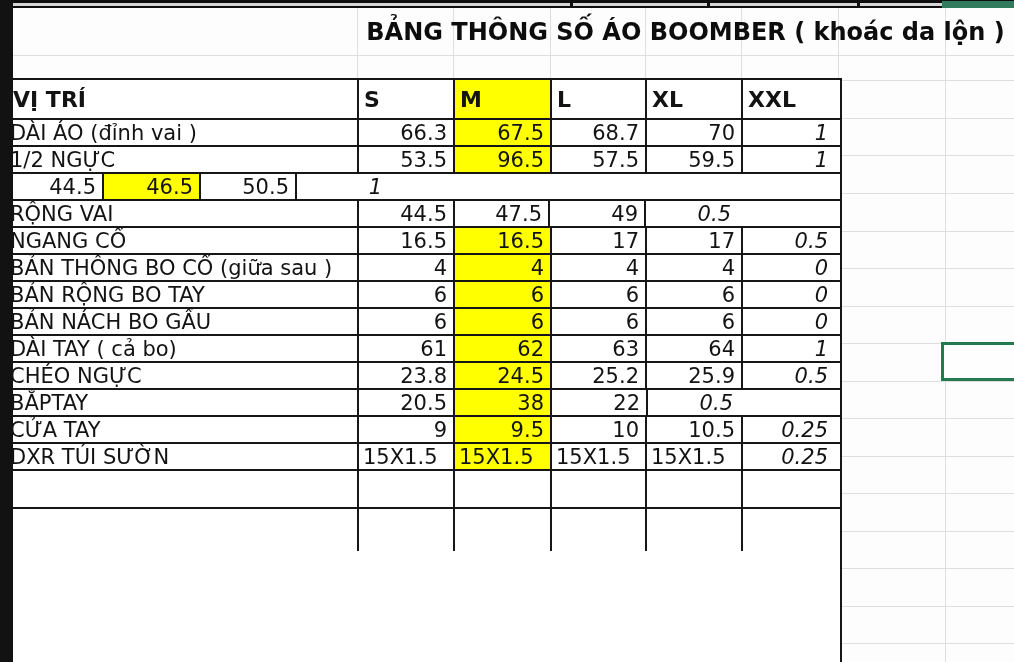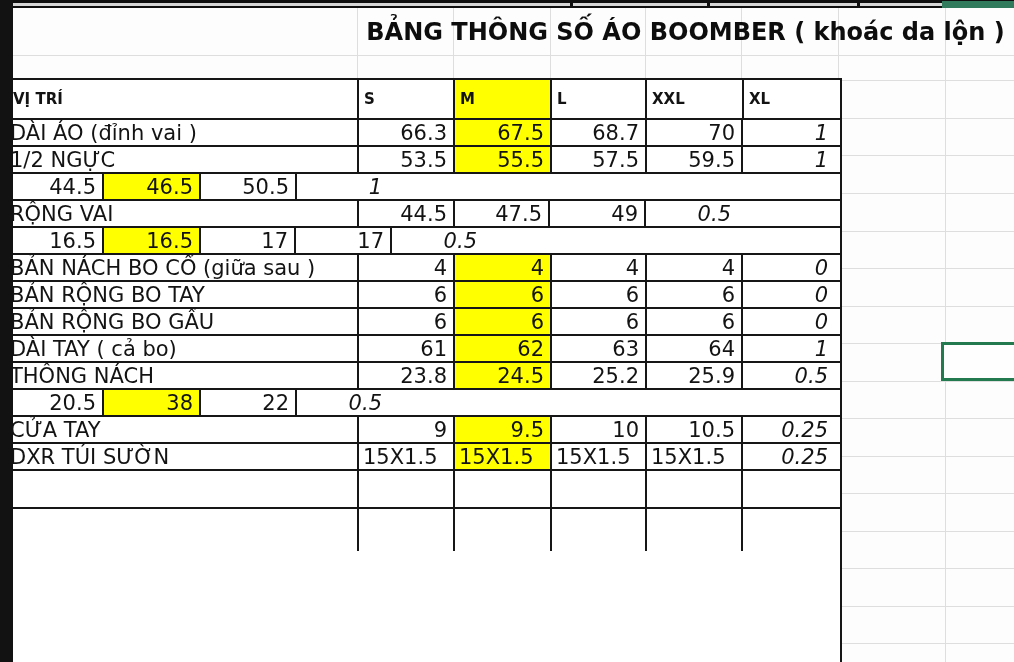--- a/index.html
+++ b/index.html
@@ -34,21 +34,21 @@
   .cell:last-child{border-right:none;}
   .cell.label{width:351px;justify-content:flex-start;padding-left:2px;}
   .cell.c1{width:96px;}
   .cell.c2{width:97px;}
   .cell.c3{width:95px;}
   .cell.c4{width:96px;}
   .cell.c5{width:97px;}
   .cell.val{justify-content:flex-end;padding-right:6px;}
   .cell.txt{justify-content:flex-start;padding-left:4px;padding-right:2px;}
   .cell.tol{font-style:italic;padding-right:12px;}
-  .cell.hd{font-weight:bold;justify-content:flex-start;padding-left:5px;padding-right:0;font-size:15px;}
+  .cell.hd{font-weight:bold;justify-content:flex-start;padding-left:5px;padding-right:0;font-size:22px;}
   .cell.hl{background:var(--hl,#FFFF00);}
   
   .selected-cell{
     position:absolute;left:941px;top:342px;width:80px;height:39px;z-index:3;
     box-sizing:border-box;border:3px solid var(--sel,#237A4E);background:#fefefe;
   }
   
   .topbar{position:absolute;left:0;top:0;width:1014px;height:8px;background:#0f0f0f;z-index:4;}
   .topbar .stripe{position:absolute;left:10px;top:3px;width:933px;height:3px;background:#d6d6d6;}
   .topbar .sep{position:absolute;top:3px;width:3px;height:3px;background:#0f0f0f;}
@@ -88,101 +88,103 @@
     </div>
 
   <div class="title">BẢNG THÔNG SỐ ÁO BOOMBER ( khoác da lộn )</div>
 
   <div class="sheet-table">
     <div class="row header">
       <div class="cell label hd">VỊ TRÍ</div>
       <div class="cell c1 hd">S</div>
       <div class="cell c2 hd hl">M</div>
       <div class="cell c3 hd">L</div>
+      <div class="cell c4 hd">XL</div>
       <div class="cell c5 hd">XXL</div>
-      <div class="cell c4 hd">XL</div>
     </div>
     <div id="table-body">
         <div class="row data">
           <div class="cell label">DÀI ÁO (đỉnh vai )</div>
           <div class="cell c1 val">66.3</div>
           <div class="cell c2 val hl">67.5</div>
           <div class="cell c3 val">68.7</div>
           <div class="cell c4 val">70</div>
           <div class="cell c5 val tol">1</div>
         </div>
         <div class="row data">
           <div class="cell label">1/2 NGỰC</div>
           <div class="cell c1 val">53.5</div>
-          <div class="cell c2 val hl">55.5</div>
+          <div class="cell c2 val hl">96.5</div>
           <div class="cell c3 val">57.5</div>
           <div class="cell c4 val">59.5</div>
           <div class="cell c5 val tol">1</div>
         </div>
         <div class="row data">
           <div class="cell c1 val">44.5</div>
           <div class="cell c2 val hl">46.5</div>
           <div class="cell c4 val">50.5</div>
           <div class="cell c5 val tol">1</div>
         </div>
         <div class="row data">
           <div class="cell label">RỘNG VAI</div>
           <div class="cell c1 val">44.5</div>
           <div class="cell c3 val">47.5</div>
           <div class="cell c4 val">49</div>
           <div class="cell c5 val tol">0.5</div>
         </div>
         <div class="row data">
+          <div class="cell label">NGANG CỔ</div>
           <div class="cell c1 val">16.5</div>
           <div class="cell c2 val hl">16.5</div>
           <div class="cell c3 val">17</div>
           <div class="cell c4 val">17</div>
           <div class="cell c5 val tol">0.5</div>
         </div>
         <div class="row data">
-          <div class="cell label">BẢN NÁCH BO CỔ (giữa sau )</div>
+          <div class="cell label">BẢN THÔNG BO CỔ (giữa sau )</div>
           <div class="cell c1 val">4</div>
           <div class="cell c2 val hl">4</div>
           <div class="cell c3 val">4</div>
           <div class="cell c4 val">4</div>
           <div class="cell c5 val tol">0</div>
         </div>
         <div class="row data">
           <div class="cell label">BẢN RỘNG BO TAY</div>
           <div class="cell c1 val">6</div>
           <div class="cell c2 val hl">6</div>
           <div class="cell c3 val">6</div>
           <div class="cell c4 val">6</div>
           <div class="cell c5 val tol">0</div>
         </div>
         <div class="row data">
-          <div class="cell label">BẢN RỘNG BO GẤU</div>
+          <div class="cell label">BẢN NÁCH BO GẤU</div>
           <div class="cell c1 val">6</div>
           <div class="cell c2 val hl">6</div>
           <div class="cell c3 val">6</div>
           <div class="cell c4 val">6</div>
           <div class="cell c5 val tol">0</div>
         </div>
         <div class="row data">
           <div class="cell label">DÀI TAY ( cả bo)</div>
           <div class="cell c1 val">61</div>
           <div class="cell c2 val hl">62</div>
           <div class="cell c3 val">63</div>
           <div class="cell c4 val">64</div>
           <div class="cell c5 val tol">1</div>
         </div>
         <div class="row data">
-          <div class="cell label">THÔNG NÁCH</div>
+          <div class="cell label">CHÉO NGỰC</div>
           <div class="cell c1 val">23.8</div>
           <div class="cell c2 val hl">24.5</div>
           <div class="cell c3 val">25.2</div>
           <div class="cell c4 val">25.9</div>
           <div class="cell c5 val tol">0.5</div>
         </div>
         <div class="row data">
+          <div class="cell label">BẮPTAY</div>
           <div class="cell c1 val">20.5</div>
           <div class="cell c2 val hl">38</div>
           <div class="cell c4 val">22</div>
           <div class="cell c5 val tol">0.5</div>
         </div>
         <div class="row data">
           <div class="cell label">CỬA TAY</div>
           <div class="cell c1 val">9</div>
           <div class="cell c2 val hl">9.5</div>
           <div class="cell c3 val">10</div>

